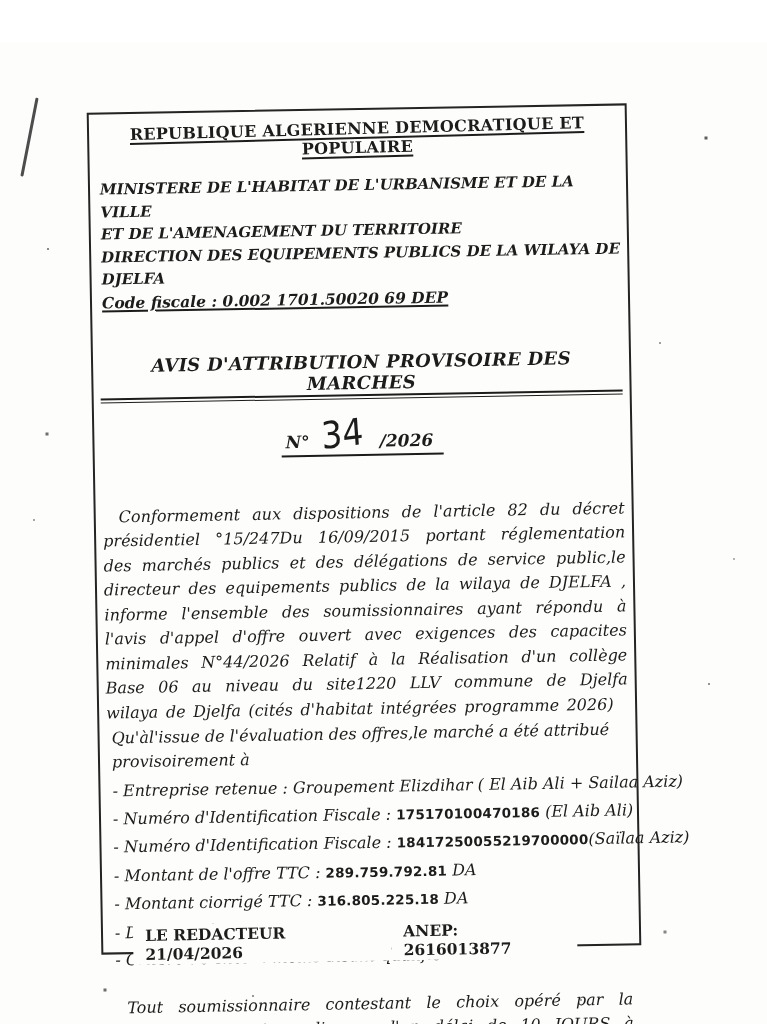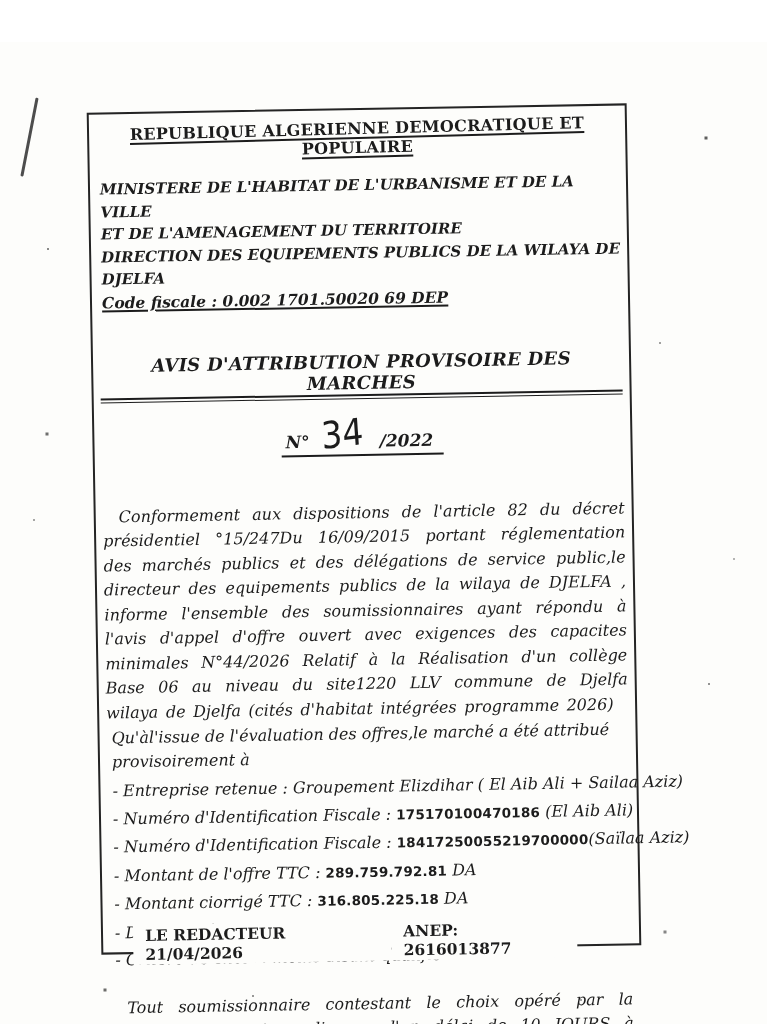--- a/index.html
+++ b/index.html
@@ -122,21 +122,21 @@
         <div>ET DE L'AMENAGEMENT DU TERRITOIRE</div>
         <div>DIRECTION DES EQUIPEMENTS PUBLICS DE LA WILAYA DE DJELFA</div>
         <div class="fiscal">Code fiscale : 0.002 1701.50020 69 DEP</div>
       </div>
 
       <div class="title-wrap">
         <span class="title-outer"><span class="title">AVIS D'ATTRIBUTION PROVISOIRE DES MARCHES</span></span>
       </div>
 
       <div class="ref-wrap">
-        <span class="ref"><span>N°</span><span class="hand">34</span><span>/2022</span></span>
+        <span class="ref"><span>N°</span><span class="hand">34</span><span>/2026</span></span>
       </div>
 
       <p class="para p1">Conformement aux dispositions de l'article 82 du décret présidentiel °15/247Du 16/09/2015 portant réglementation des marchés publics et des délégations de service public,le directeur des equipements publics de la wilaya de DJELFA , informe l'ensemble des soumissionnaires ayant répondu à l'avis d'appel d'offre ouvert avec exigences des capacites minimales N°44/2026 Relatif à la Réalisation d'un collège Base 06 au niveau du site1220 LLV commune de Djelfa wilaya de Djelfa (cités d'habitat intégrées programme 2026)</p>
 
       <p class="award-line">Qu'àl'issue de l'évaluation des offres,le marché a été attribué provisoirement à</p>
 
       <div class="items">
         <div class="item"><span>- Entreprise retenue : </span><span>Groupement Elizdihar ( El Aib Ali + Sailaa Aziz)</span><span></span></div>
 
         <div class="item"><span>- Numéro d'Identification Fiscale : </span><span class="num">175170100470186</span><span> (El Aib Ali)</span></div>

